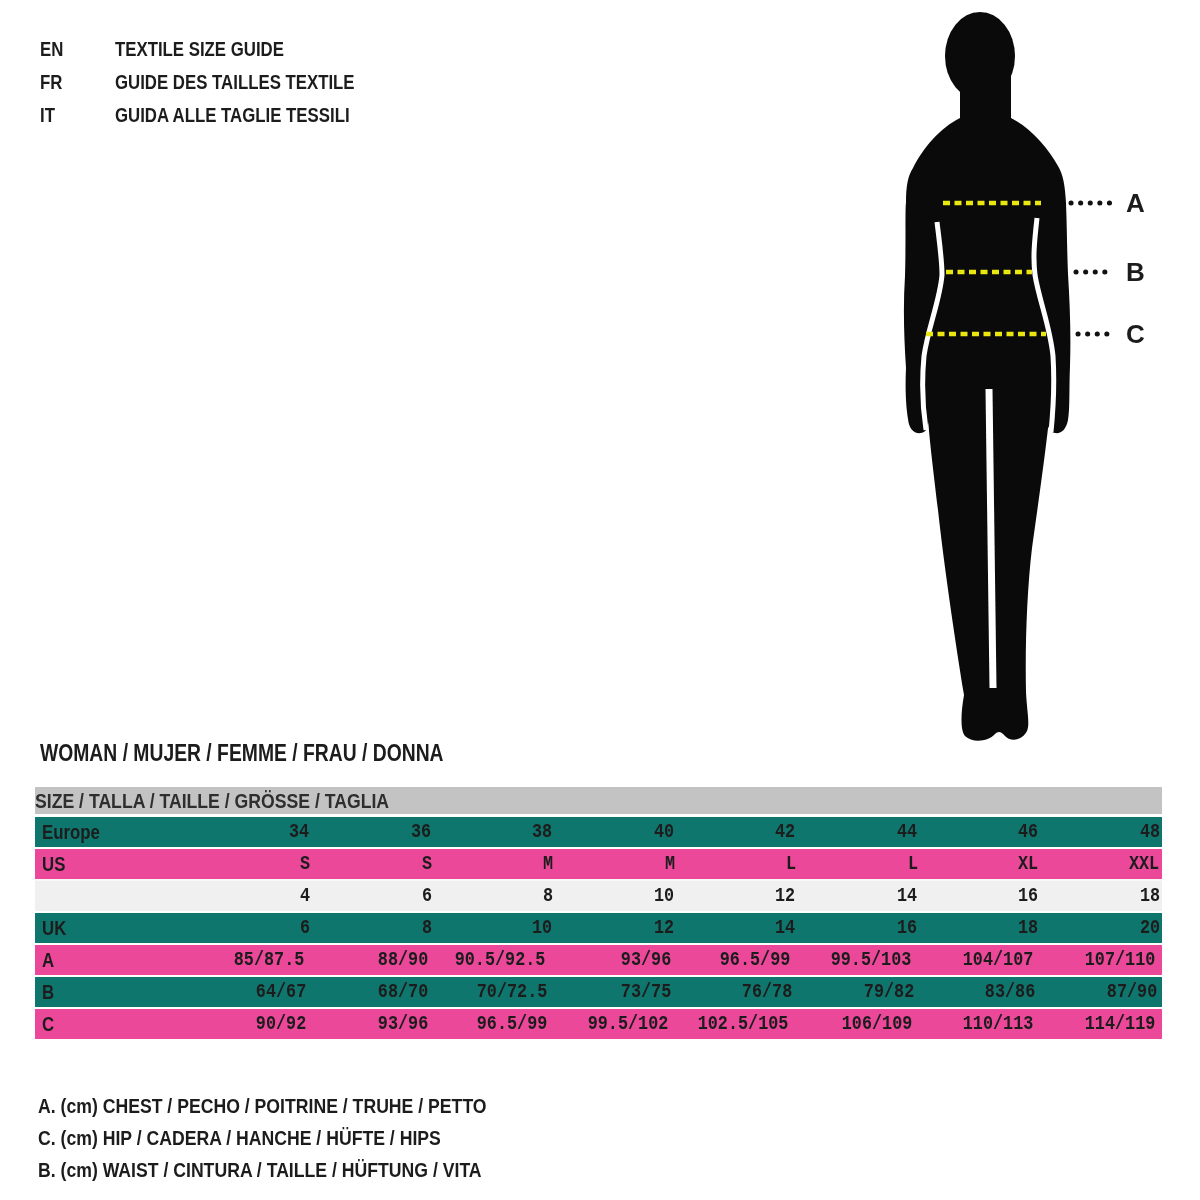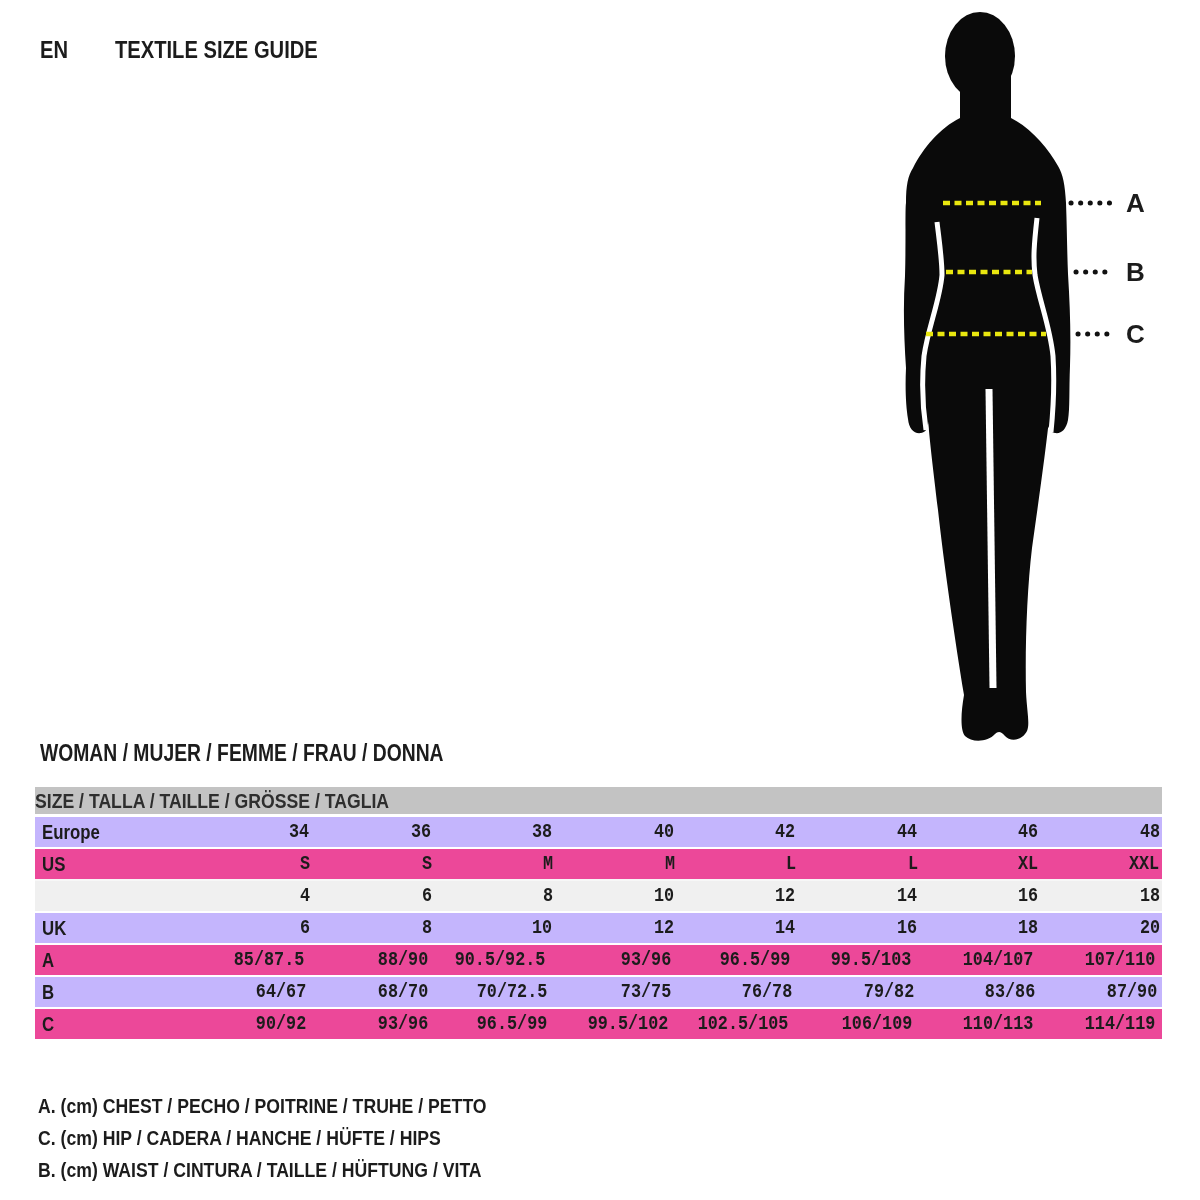--- a/index.html
+++ b/index.html
@@ -7,57 +7,65 @@
     position:relative;width:1200px;height:1200px;background:#ffffff;
     font-family:"Liberation Sans",sans-serif;font-weight:700;color:#1c1c1c;
     overflow:hidden;
   }
   
   .tx-l{display:inline-block;transform:scaleX(0.84);transform-origin:0 50%;white-space:nowrap;}
   .tx-c{display:inline-block;transform:scaleX(0.84);transform-origin:50% 50%;white-space:nowrap;}
 
   
   .langs{position:absolute;left:40px;top:33px;}
-  .lang-row{display:flex;height:33px;line-height:33px;font-size:24px;}
+  .lang-row{display:flex;height:33px;line-height:33px;font-size:20px;}
   .lang-code{width:75px;}
   
   .figure-svg{position:absolute;left:858px;top:0px;}
   .measure-label{position:absolute;left:1126px;font-size:26px;line-height:28px;}
   .label-a{top:189px;}
   .label-b{top:258px;}
   .label-c{top:320px;}
 
   
   .section-title{position:absolute;left:40px;top:740px;font-size:23px;}
 
   
   .size-table{position:absolute;left:35px;top:787px;width:1127px;}
   .table-header{height:27px;line-height:27px;background:#c3c3c3;color:#2e2e2e;
     font-size:21px;box-sizing:border-box;margin-bottom:3px;}
   .t-row{display:grid;grid-template-columns:155px repeat(8,1fr);
     height:30px;line-height:30px;border-bottom:2px solid #ffffff;font-size:20px;}
   .t-row .rl{text-align:left;padding-left:7px;}
   .t-row .cv{text-align:right;font-family:Liberation Mono, monospace;}
-  .bg-white{background:#c4b5fd;}
+  .bg-white{background:#0f766e;}
   .bg-gray{background:#ec4899;}
   .bg-gray2{background:#f0f0f0;}
 
   
   .legend{position:absolute;left:38px;top:1090px;text-decoration:underline;}
   .legend-line{height:32px;line-height:32px;font-size:21px;}
 </style>
 </head>
 <body>
 
 <div class="canvas">
 
   <div class="langs">
     <div class="lang-row">
       <span class="lang-code"><span class="tx-l">EN</span></span>
       <span class="tx-l">TEXTILE SIZE GUIDE</span>
+    </div>
+    <div class="lang-row">
+      <span class="lang-code"><span class="tx-l">FR</span></span>
+      <span class="tx-l">GUIDE DES TAILLES TEXTILE</span>
+    </div>
+    <div class="lang-row">
+      <span class="lang-code"><span class="tx-l">IT</span></span>
+      <span class="tx-l">GUIDA ALLE TAGLIE TESSILI</span>
     </div>
   </div>
 
   <svg class="figure-svg" width="260" height="770" viewBox="0 0 260 770">
 
     <ellipse cx="122" cy="56" rx="35" ry="44" fill="#0a0a0a"></ellipse>
     <rect x="102" y="72" width="51" height="55" fill="#0a0a0a"></rect>
 
     <path fill="#0a0a0a" d="
       M48,203

